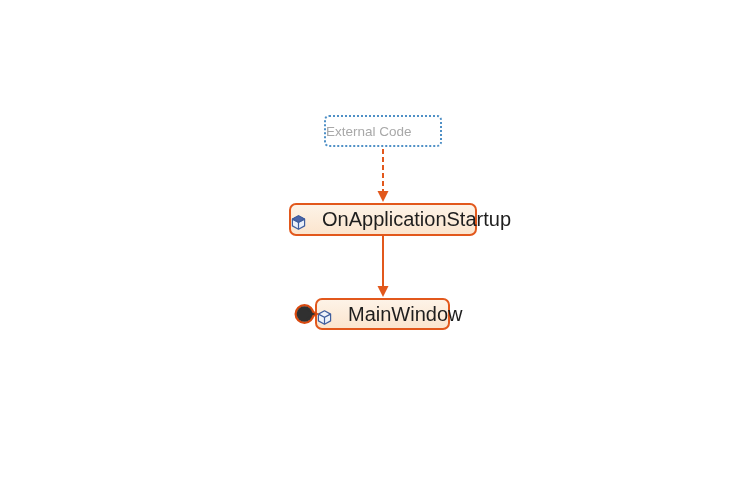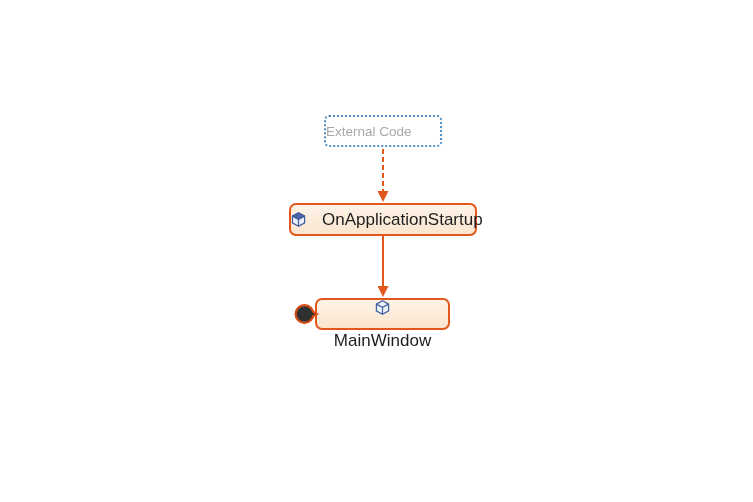--- a/index.html
+++ b/index.html
@@ -53,35 +53,34 @@
     color: var(--external-text, #A8A8A8);
     font-size: 13.5px;
   }
   .node.member {
     border: 2px solid var(--node-border, #E2581C);
     border-radius: 7px;
     background: linear-gradient(180deg,
       var(--node-fill-top, #FDF3E7) 0%,
       var(--node-fill-bottom, #FBE5CE) 100%);
     color: var(--node-text, #1E1E1E);
-    font-size: 17px;
+    font-size: 20px;
     gap: 16px;
   }
   .node.on-application-startup {
     left: 289px;
     top: 203px;
     width: 188px;
     height: 33px;
   }
   .node.main-window {
     left: 315px;
     top: 298px;
     width: 135px;
     height: 32px;
-    flex-direction: column;
   }
   .cube-icon {
     width: 15px;
     height: 15px;
     display: inline-block;
     flex: 0 0 auto;
   }
   .entry-marker {
     position: absolute;
     left: 294px;

